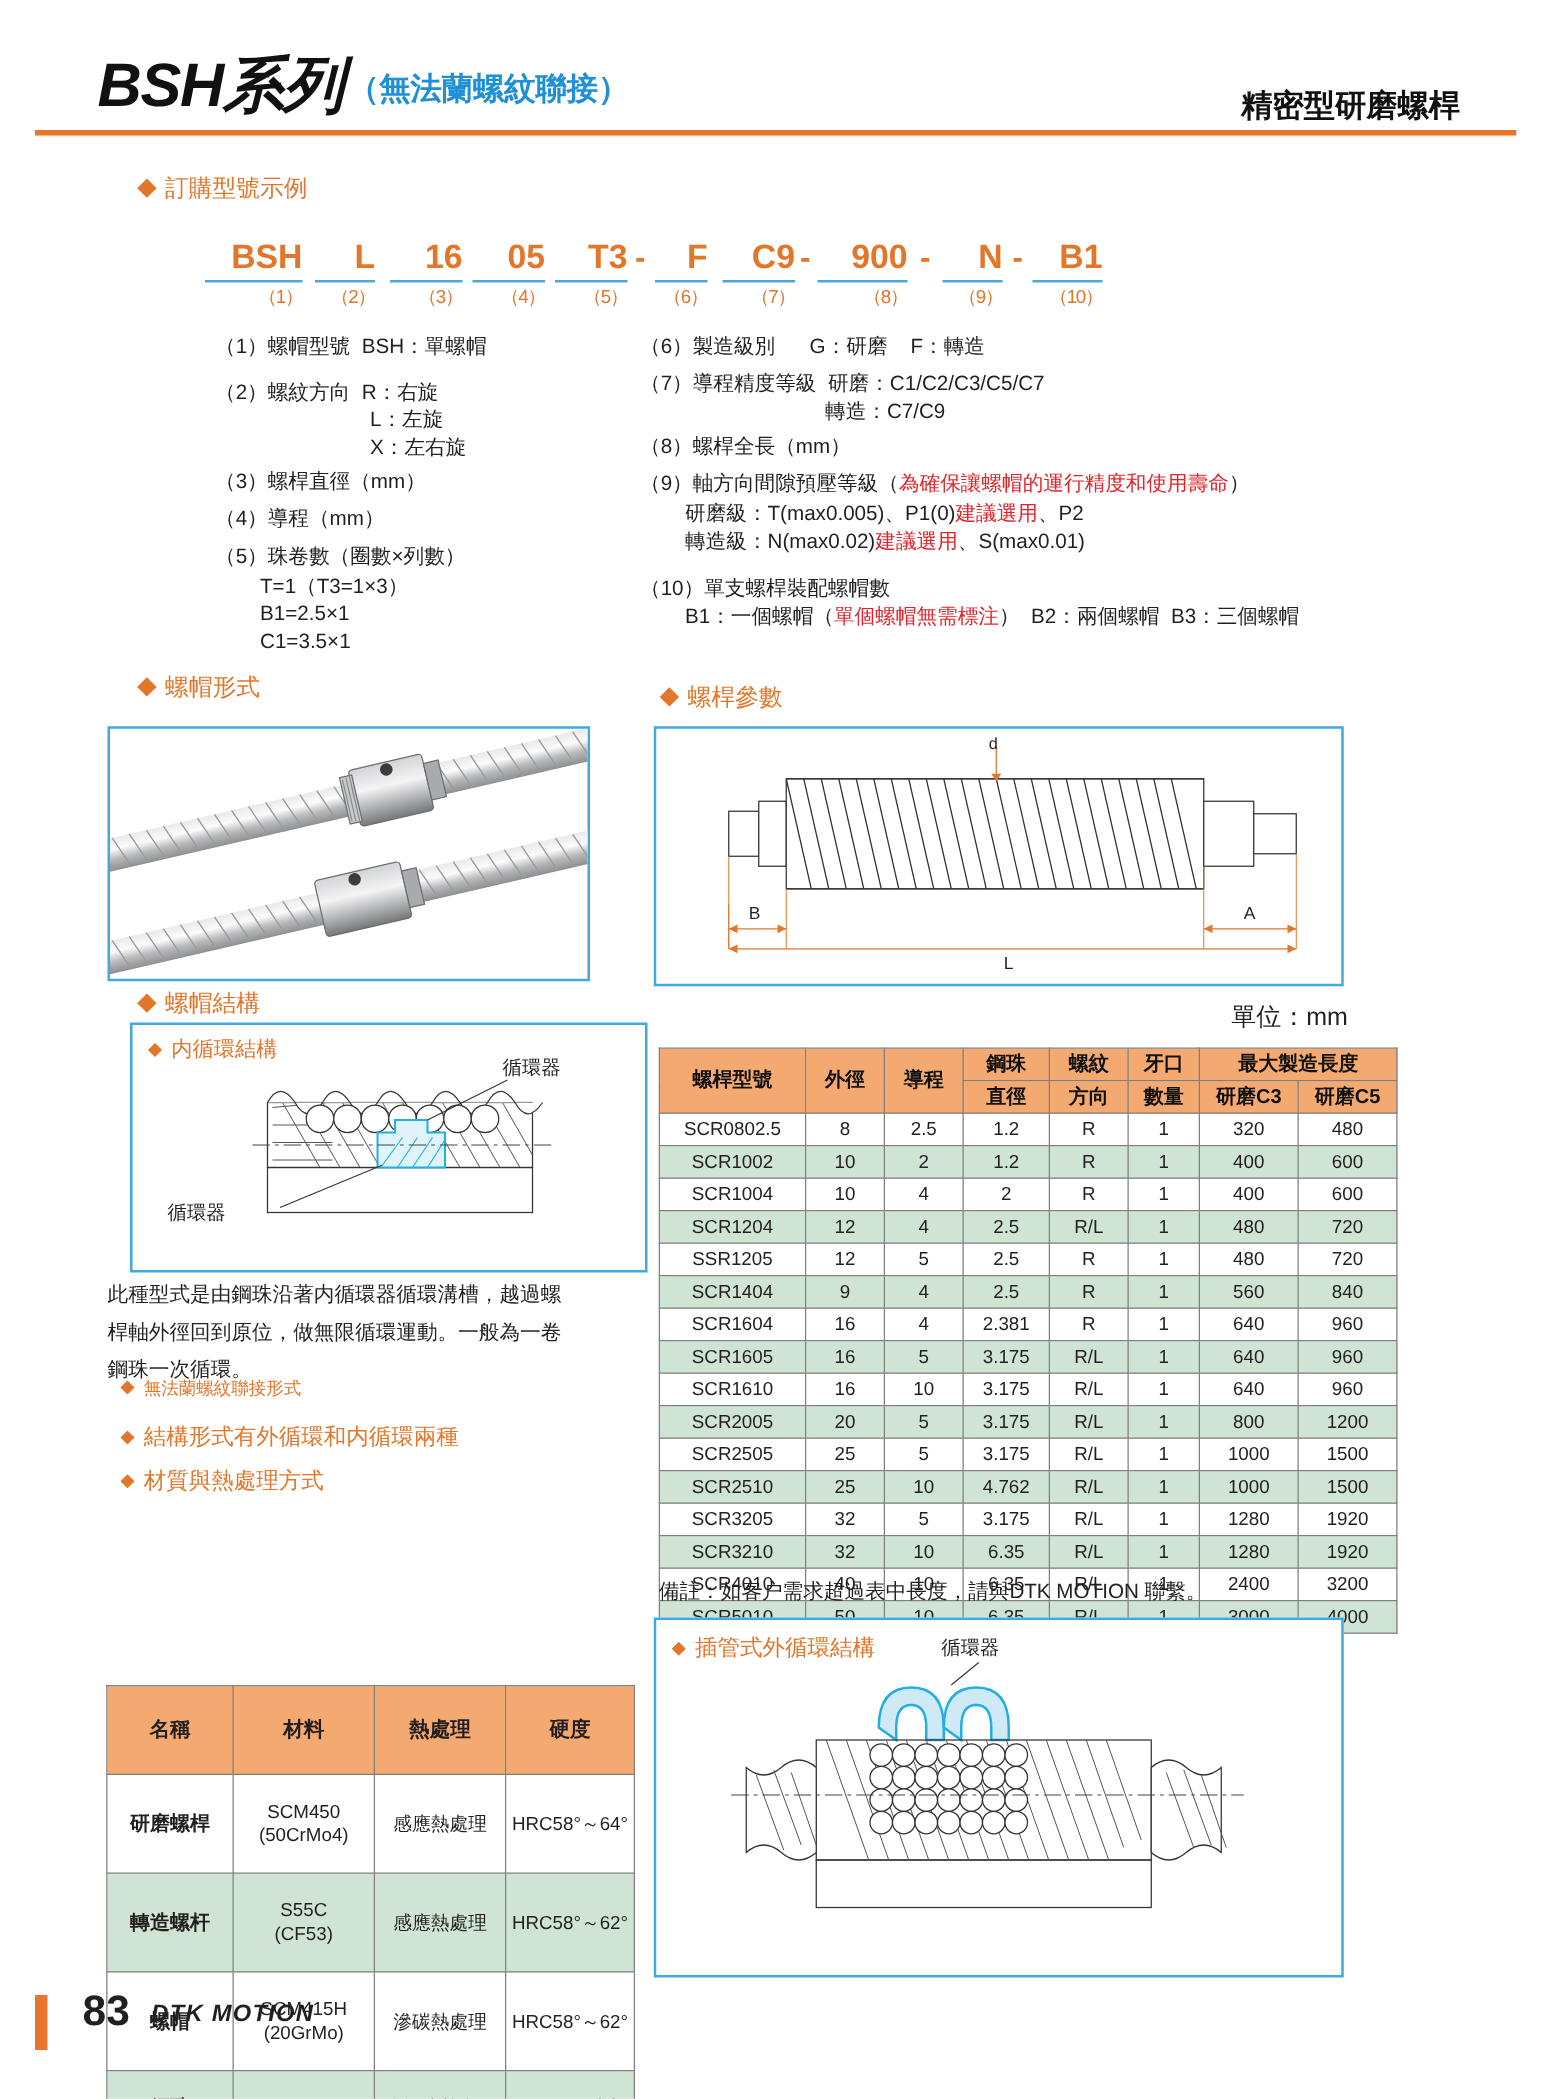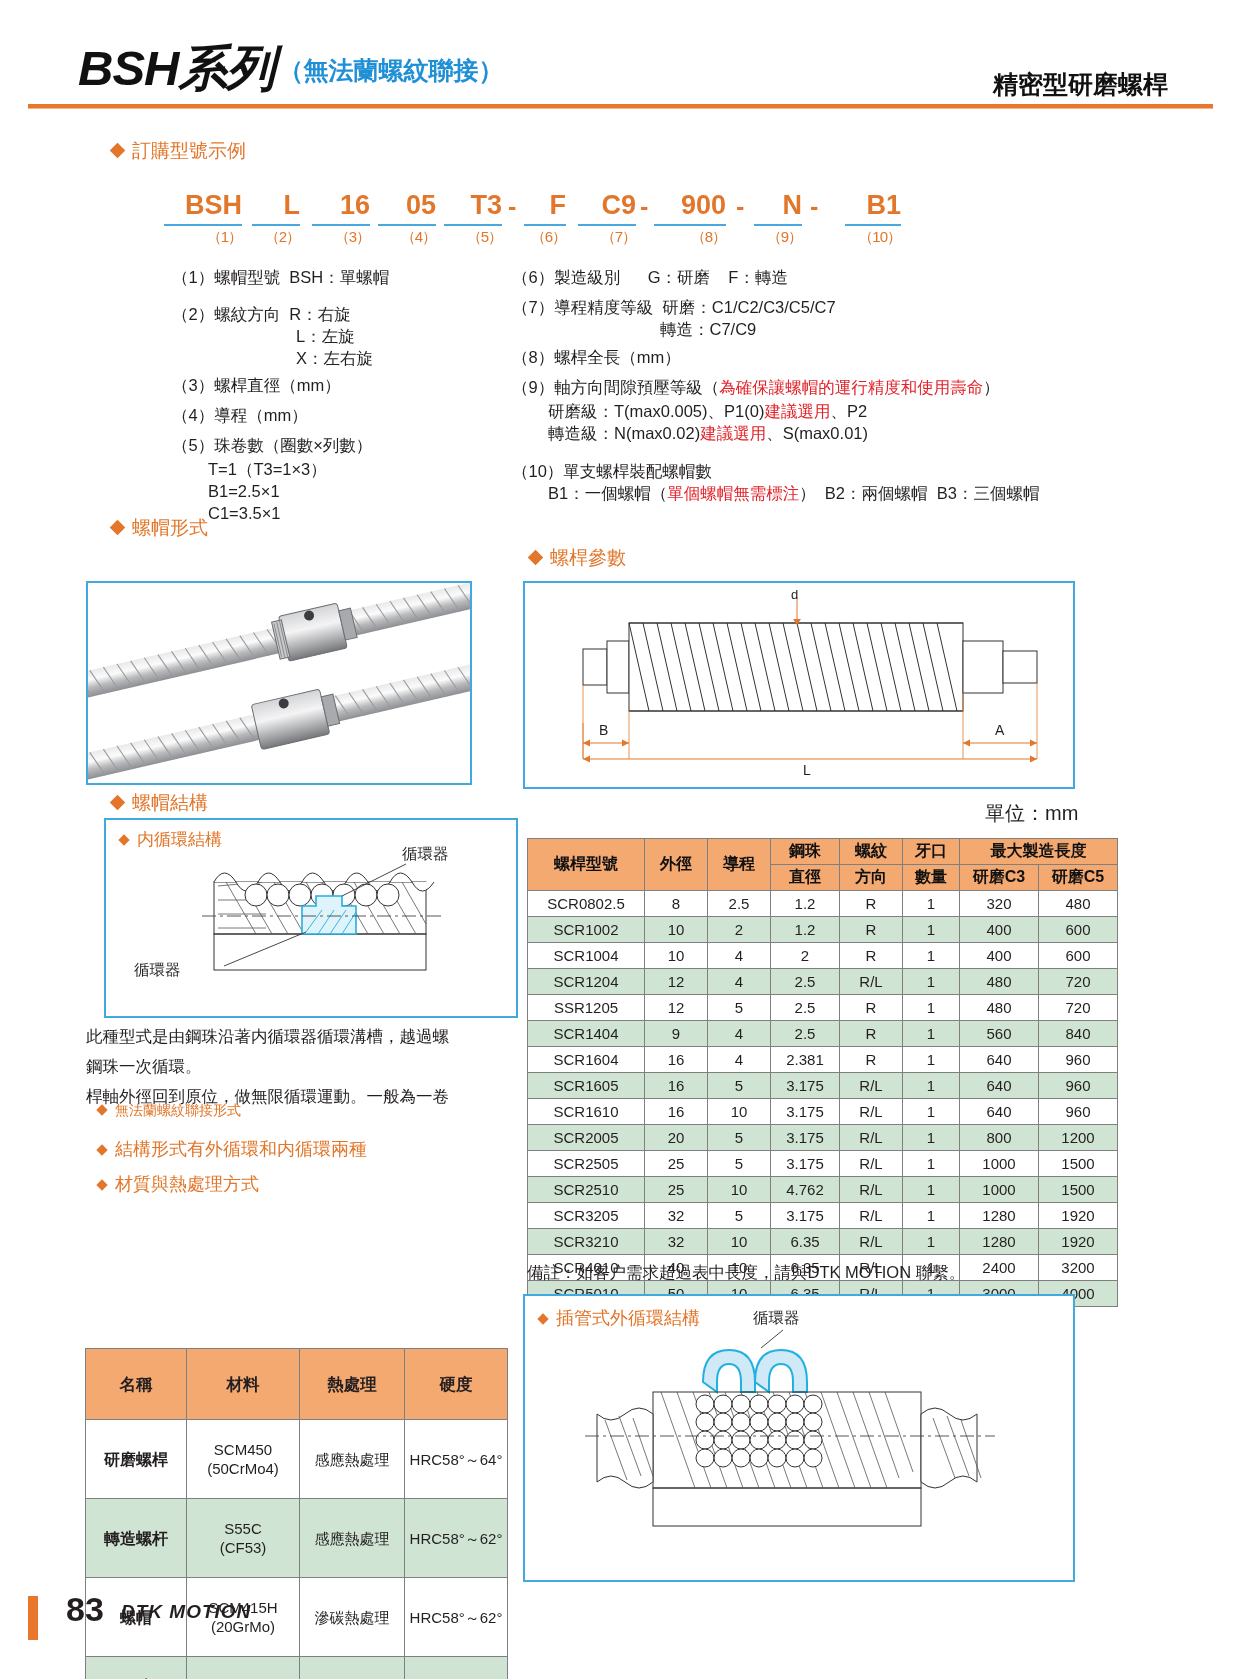--- a/index.html
+++ b/index.html
@@ -119,21 +119,21 @@
   <div class="code-seg" style="left:504px;width:72px;">
     <span class="u">900</span>
     <span class="n">（8）</span>
   </div>
   <div class="code-dash" style="left:586px;">-</div>
   <div class="code-seg" style="left:604px;width:48px;">
     <span class="u">N</span>
     <span class="n">（9）</span>
   </div>
   <div class="code-dash" style="left:660px;">-</div>
-  <div class="code-seg" style="left:676px;width:56px;margin-left:19px;">
+  <div class="code-seg" style="left:676px;width:56px;">
     <span class="u">B1</span>
     <span class="n">（10）</span>
   </div>
 </div>
 
 <div class="leg" style="left:172px;top:264px;">（1）螺帽型號  BSH：單螺帽</div>
 <div class="leg" style="left:172px;top:301px;">（2）螺紋方向  R：右旋</div>
 <div class="leg" style="left:296px;top:323px;">L：左旋</div>
 <div class="leg" style="left:296px;top:345px;">X：左右旋</div>
 <div class="leg" style="left:172px;top:372px;">（3）螺桿直徑（mm）</div>
@@ -146,21 +146,21 @@
 <div class="leg" style="left:512px;top:264px;">（6）製造級別      G：研磨    F：轉造</div>
 <div class="leg" style="left:512px;top:294px;">（7）導程精度等級  研磨：C1/C2/C3/C5/C7</div>
 <div class="leg" style="left:660px;top:316px;">轉造：C7/C9</div>
 <div class="leg" style="left:512px;top:344px;">（8）螺桿全長（mm）</div>
 <div class="leg" style="left:512px;top:374px;"><span>（9）軸方向間隙預壓等級（</span><span class="red">為確保讓螺帽的運行精度和使用壽命</span><span>）</span></div>
 <div class="leg" style="left:548px;top:398px;"><span>研磨級：T(max0.005)、P1(0)</span><span class="red">建議選用</span><span>、P2</span></div>
 <div class="leg" style="left:548px;top:420px;"><span>轉造級：N(max0.02)</span><span class="red">建議選用</span><span>、S(max0.01)</span></div>
 <div class="leg" style="left:512px;top:458px;">（10）單支螺桿裝配螺帽數</div>
 <div class="leg" style="left:548px;top:480px;"><span>B1：一個螺帽（</span><span class="red">單個螺帽無需標注</span><span>）  B2：兩個螺帽  B3：三個螺帽</span></div>
 
-<div class="bullet" style="left:112px;top:515px;">
+<div class="bullet" style="left:112px;top:537px;">
   <span class="dia"></span><span>螺帽形式</span>
 </div>
 <div class="fbox" style="left:86px;top:581px;width:386px;height:204px;">
   <svg width="382" height="200" viewBox="0 0 382 200">
     <defs>
       <linearGradient id="shaftG" x1="0" y1="0" x2="0" y2="1">
         <stop offset="0%" stop-color="#e9e9ea"></stop>
           <stop offset="35%" stop-color="#fbfbfb"></stop>
         <stop offset="65%" stop-color="#b9babc"></stop>
           <stop offset="100%" stop-color="#8e8f92"></stop>
@@ -258,22 +258,22 @@
       <path d="M236 76 L300 44"></path>
       <path d="M200 112 L118 146"></path>
     </g>
   </svg>
   <div class="lbl" style="left:296px;top:24px;">循環器</div>
   <div class="lbl" style="left:28px;top:140px;">循環器</div>
 </div>
 
 <div class="para" style="left:86px;top:1021px;width:400px;">
   <div>此種型式是由鋼珠沿著内循環器循環溝槽，越過螺</div>
+  <div>桿軸外徑回到原位，做無限循環運動。一般為一卷</div>
   <div>鋼珠一次循環。</div>
-  <div>桿軸外徑回到原位，做無限循環運動。一般為一卷</div>
 </div>
 
 <div class="bullet small" style="left:98px;top:1102px;font-size:14px;">
   <span class="dia"></span><span>無法蘭螺紋聯接形式</span>
 </div>
 <div class="bullet small" style="left:98px;top:1137px;font-size:18px;">
   <span class="dia"></span><span>結構形式有外循環和内循環兩種</span>
 </div>
 <div class="bullet small" style="left:98px;top:1172px;font-size:18px;">
   <span class="dia"></span><span>材質與熱處理方式</span>

